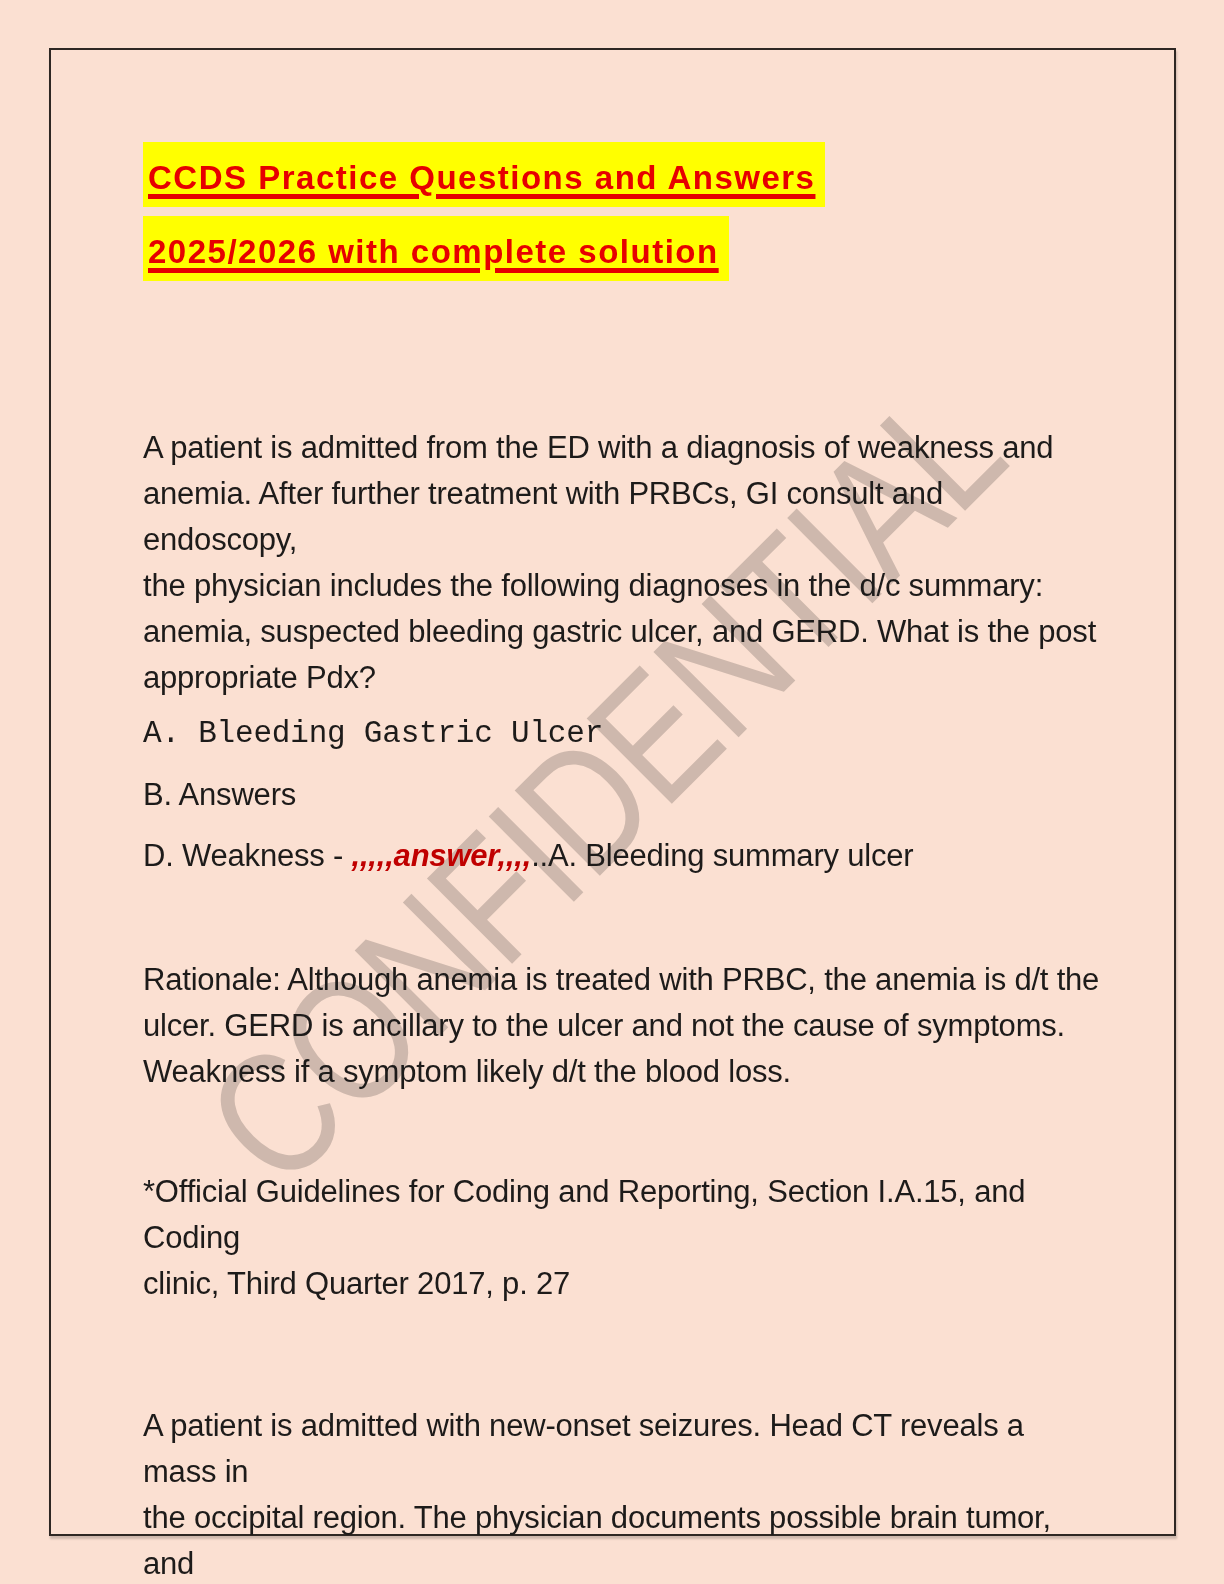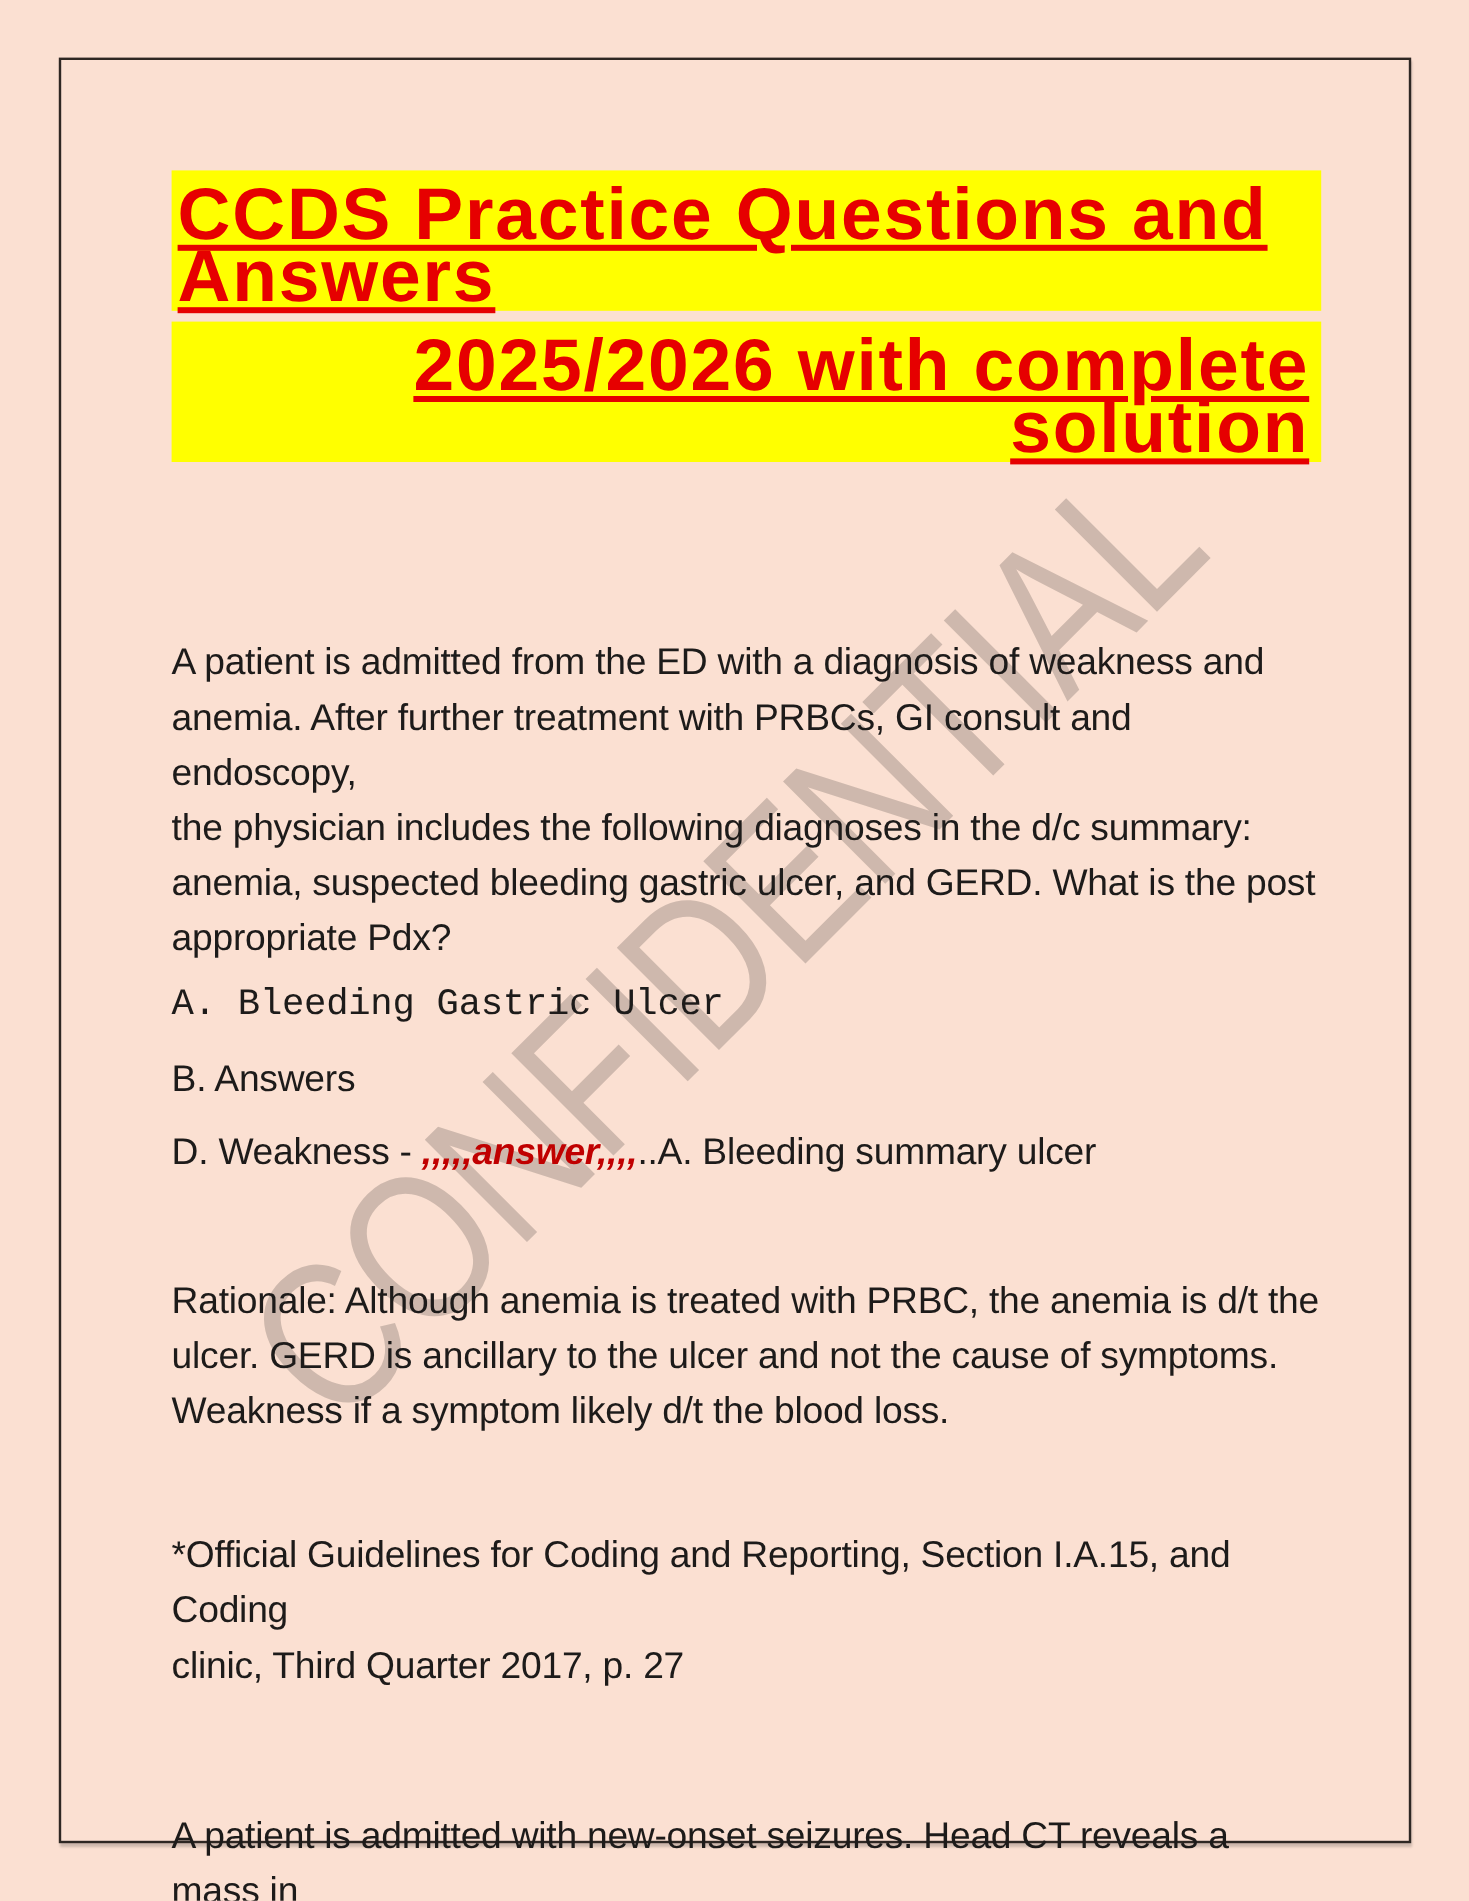--- a/index.html
+++ b/index.html
@@ -35,21 +35,21 @@
     position: absolute;
     left: 143px; top: 142px;
     width: 958px;
     z-index: 2;
   }
   .hl {
     display: table;
     background: #ffff00;
     color: #e60000;
     font-weight: bold;
-    font-size: 61px;
+    font-size: 33px;
     line-height: 52px;
     letter-spacing: 1.5px;
     padding: 10px 10px 3px 5px;
     text-decoration: underline;
     text-decoration-thickness: 5px;
     text-underline-offset: 5px;
   }
   .hl.second { margin-top: 9px; text-align: right; }
   .para {
     margin: 0;

